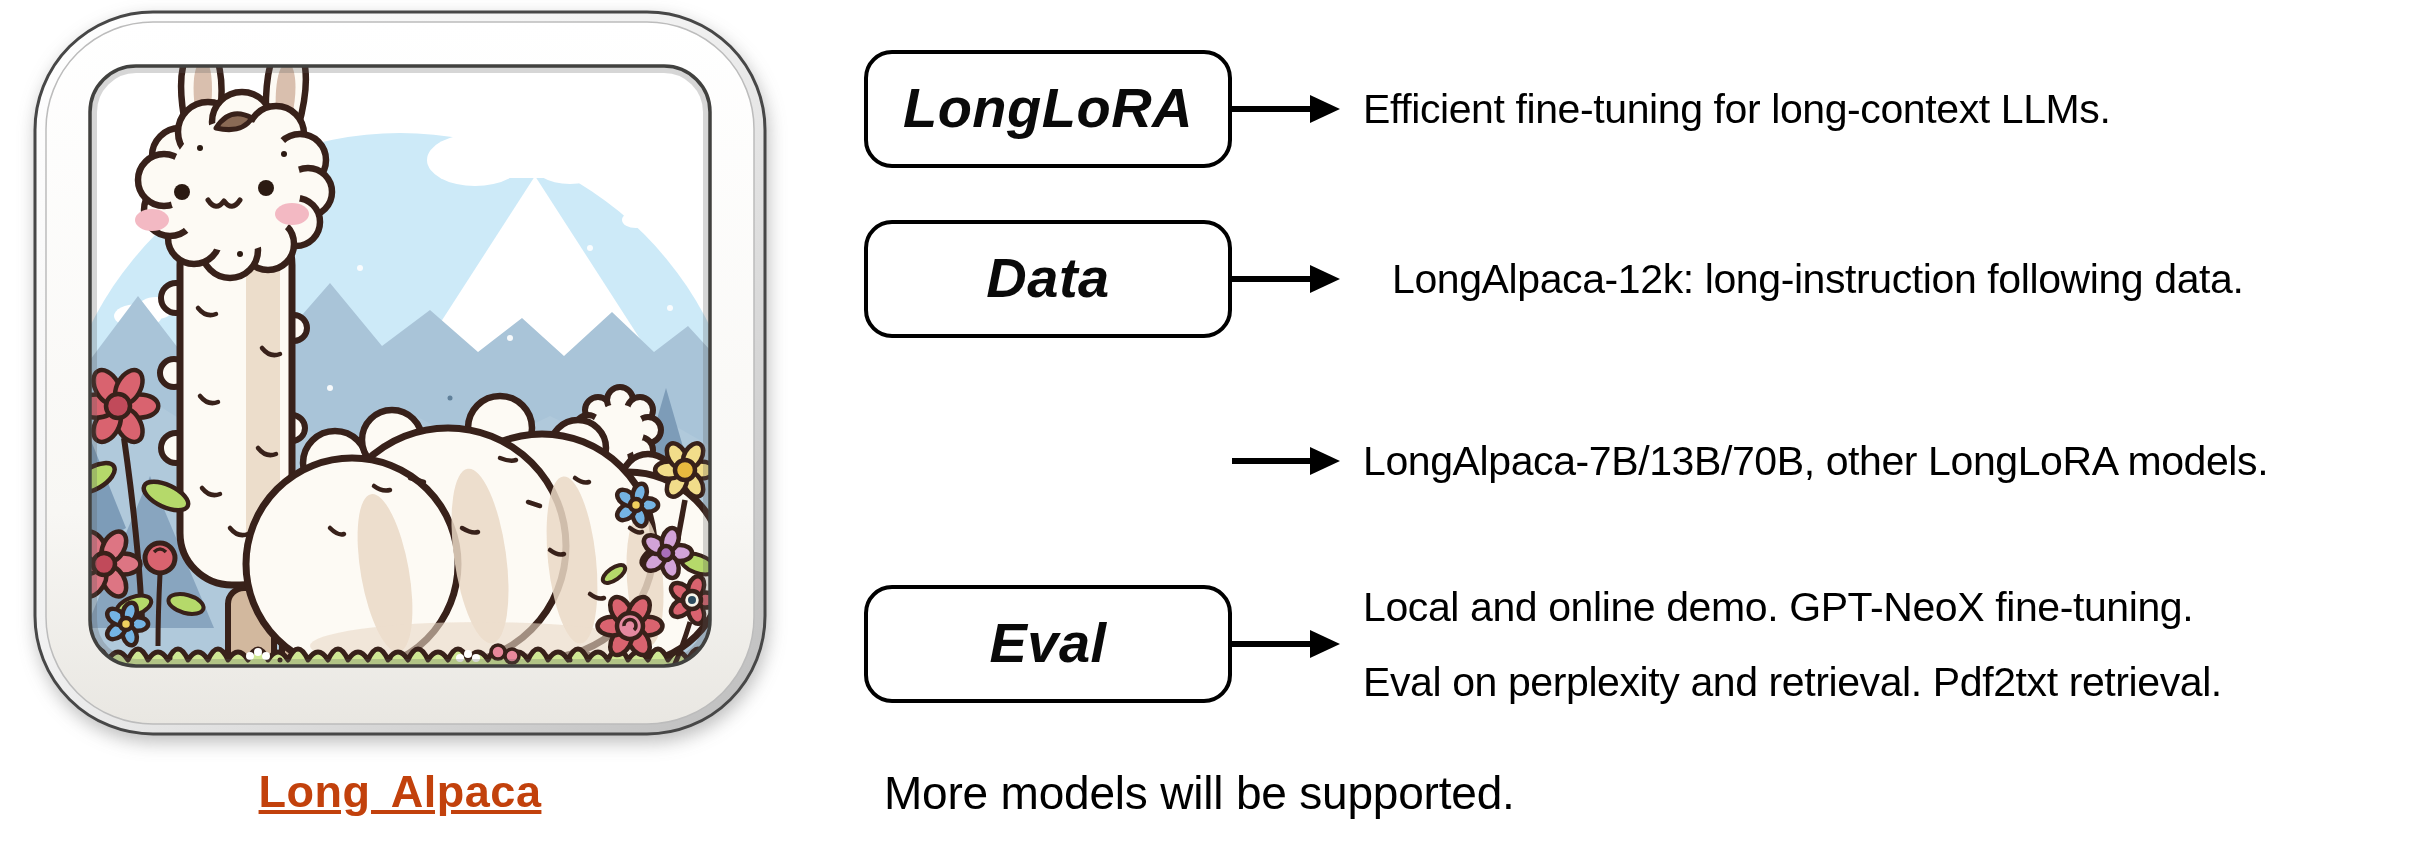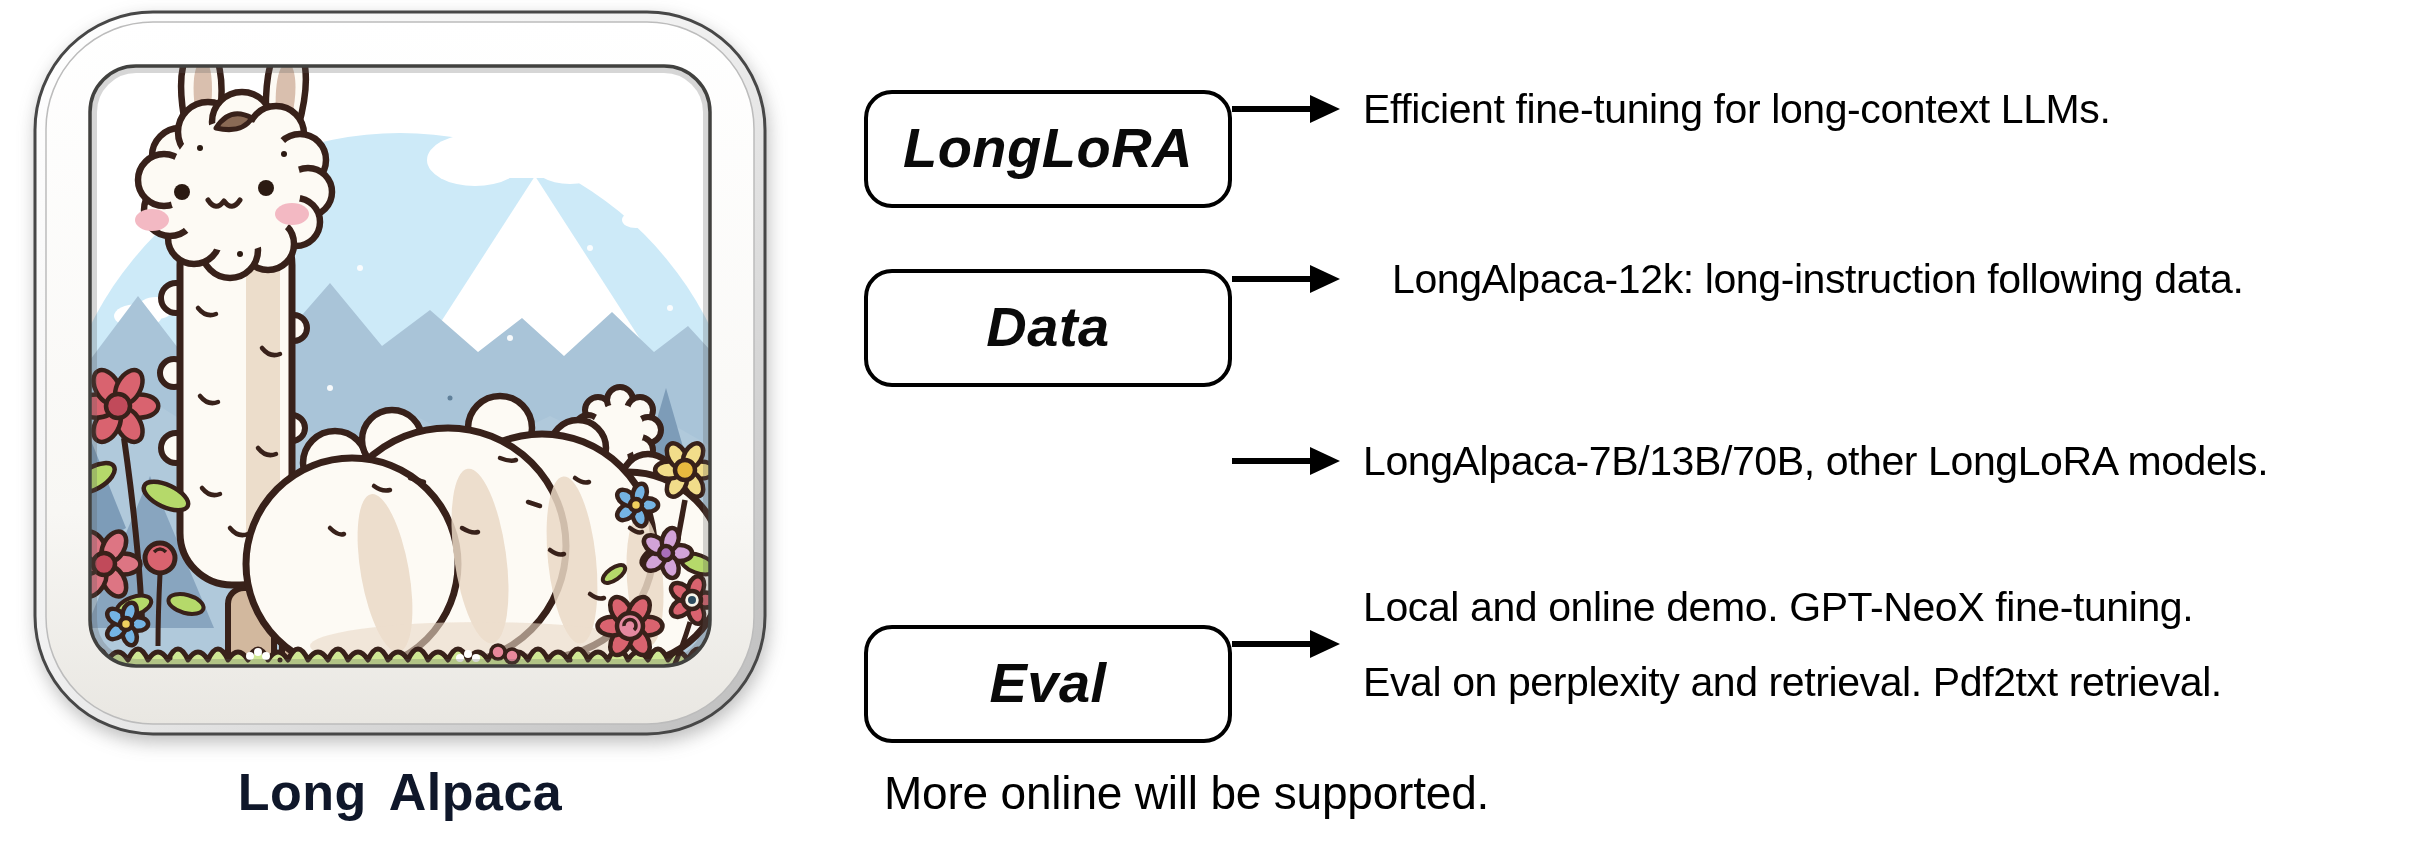--- a/index.html
+++ b/index.html
@@ -8,29 +8,29 @@
     font-family:"Liberation Sans","DejaVu Sans",sans-serif;
     position:relative;
   }
   .stage{position:absolute;inset:0;width:2411px;height:842px;}
 
   
   .icon-wrap{position:absolute;left:30px;top:8px;width:740px;height:730px;}
   .icon-wrap svg{filter:drop-shadow(2px 7px 9px rgba(70,70,70,.35));}
   .icon-caption{
     position:absolute;left:30px;top:756px;width:740px;
-    text-align:center;font-size:52px;font-weight:bold;color:#0f172a;
-    letter-spacing:.5px;word-spacing:9px;line-height:72px;
+    text-align:center;font-size:45px;font-weight:bold;color:#c2410c;
+    letter-spacing:.5px;word-spacing:9px;line-height:72px;text-decoration:underline;
   }
 
   
   .feature-box{
     position:absolute;left:864px;width:368px;height:118px;box-sizing:border-box;
     border:4.5px solid #000;border-radius:28px;background:#fff;
-    display:flex;align-items:center;justify-content:center;margin-top:40px;
+    display:flex;align-items:center;justify-content:center;
   }
   .feature-box .label{
     font-style:italic;font-weight:600;font-size:56px;color:#0a0a0a;
     letter-spacing:.5px;padding-bottom:4px;
   }
   .arrow{position:absolute;left:1232px;width:110px;height:40px;}
   .desc{
     position:absolute;left:1363px;transform:translateY(-50%);
     font-size:41px;letter-spacing:-0.4px;color:#000;line-height:75px;white-space:nowrap;
   }
@@ -315,21 +315,21 @@
     <span class="label">LongLoRA</span>
   </div>
   <svg class="arrow" style="top:89px;" viewBox="0 0 110 40">
     <line x1="0" y1="20" x2="80" y2="20" stroke="#000" stroke-width="6"></line>
       <polygon points="78,6 108,20 78,34" fill="#000"></polygon>
   </svg>
   <div class="desc" style="top:109px;">
     <div>Efficient fine-tuning for long-context LLMs.</div>
   </div>
 
-  <div class="feature-box" style="top:229px;">
+  <div class="feature-box" style="top:220px;">
     <span class="label">Data</span>
   </div>
   <svg class="arrow" style="top:259px;" viewBox="0 0 110 40">
     <line x1="0" y1="20" x2="80" y2="20" stroke="#000" stroke-width="6"></line>
       <polygon points="78,6 108,20 78,34" fill="#000"></polygon>
   </svg>
   <div class="desc" style="top:279px;margin-left:29px;">
     <div>LongAlpaca-12k: long-instruction following data.</div>
   </div>
 
@@ -346,15 +346,15 @@
   </div>
   <svg class="arrow" style="top:624px;" viewBox="0 0 110 40">
     <line x1="0" y1="20" x2="80" y2="20" stroke="#000" stroke-width="6"></line>
       <polygon points="78,6 108,20 78,34" fill="#000"></polygon>
   </svg>
   <div class="desc" style="top:645px;">
     <div>Local and online demo. GPT-NeoX fine-tuning.</div>
     <div>Eval on perplexity and retrieval. Pdf2txt retrieval.</div>
   </div>
 
-  <div class="footer-note">More online will be supported.</div>
+  <div class="footer-note">More models will be supported.</div>
 
 </div>
 
 </body></html>

